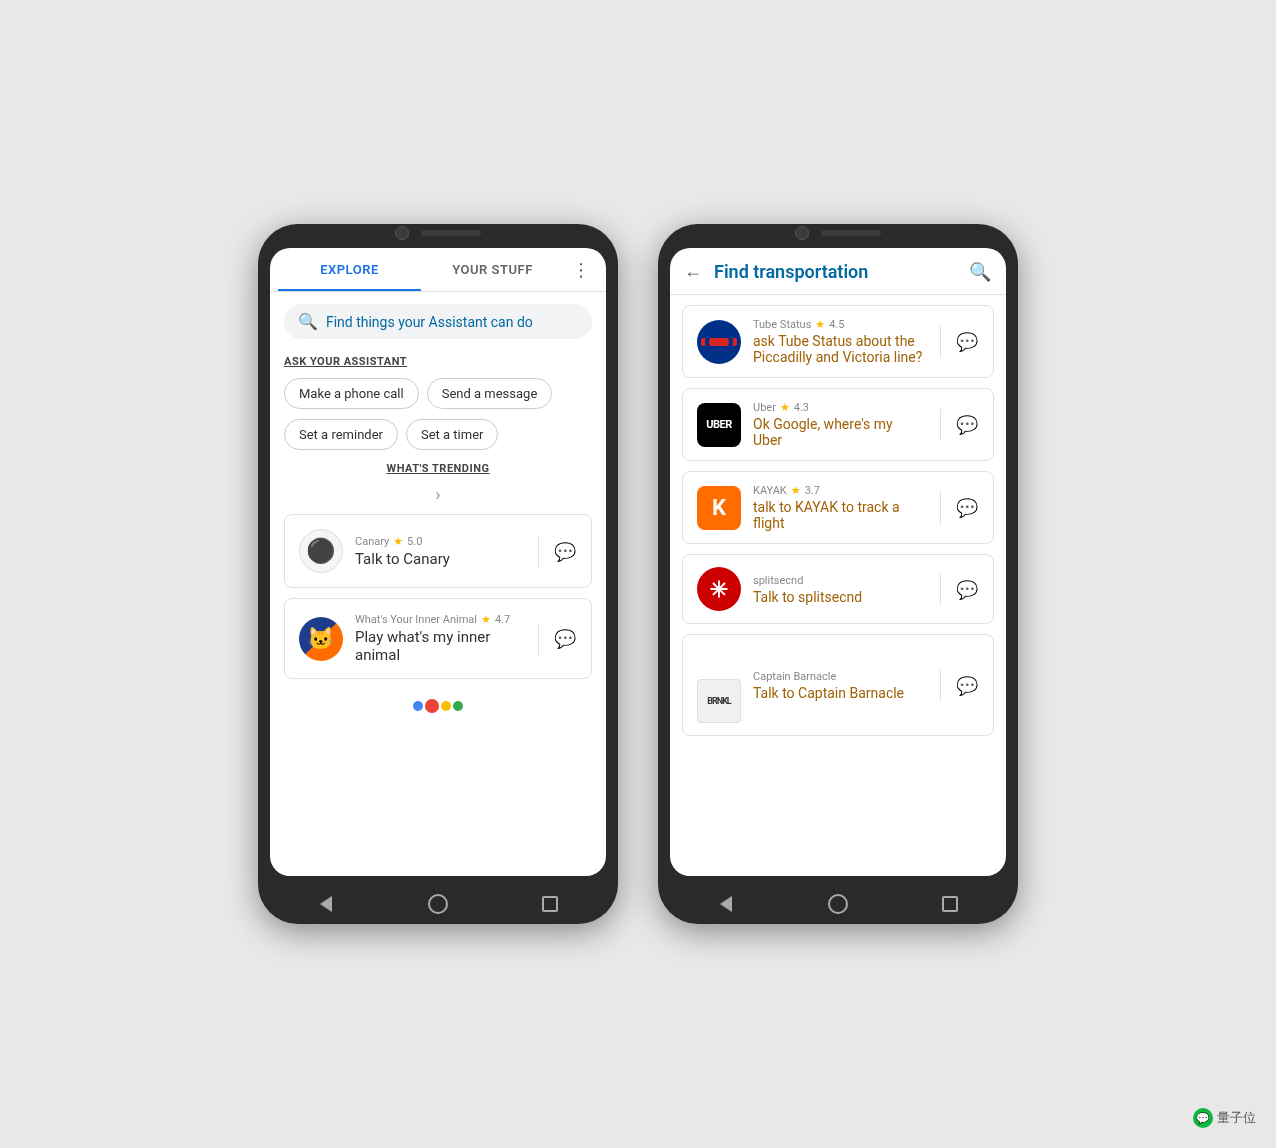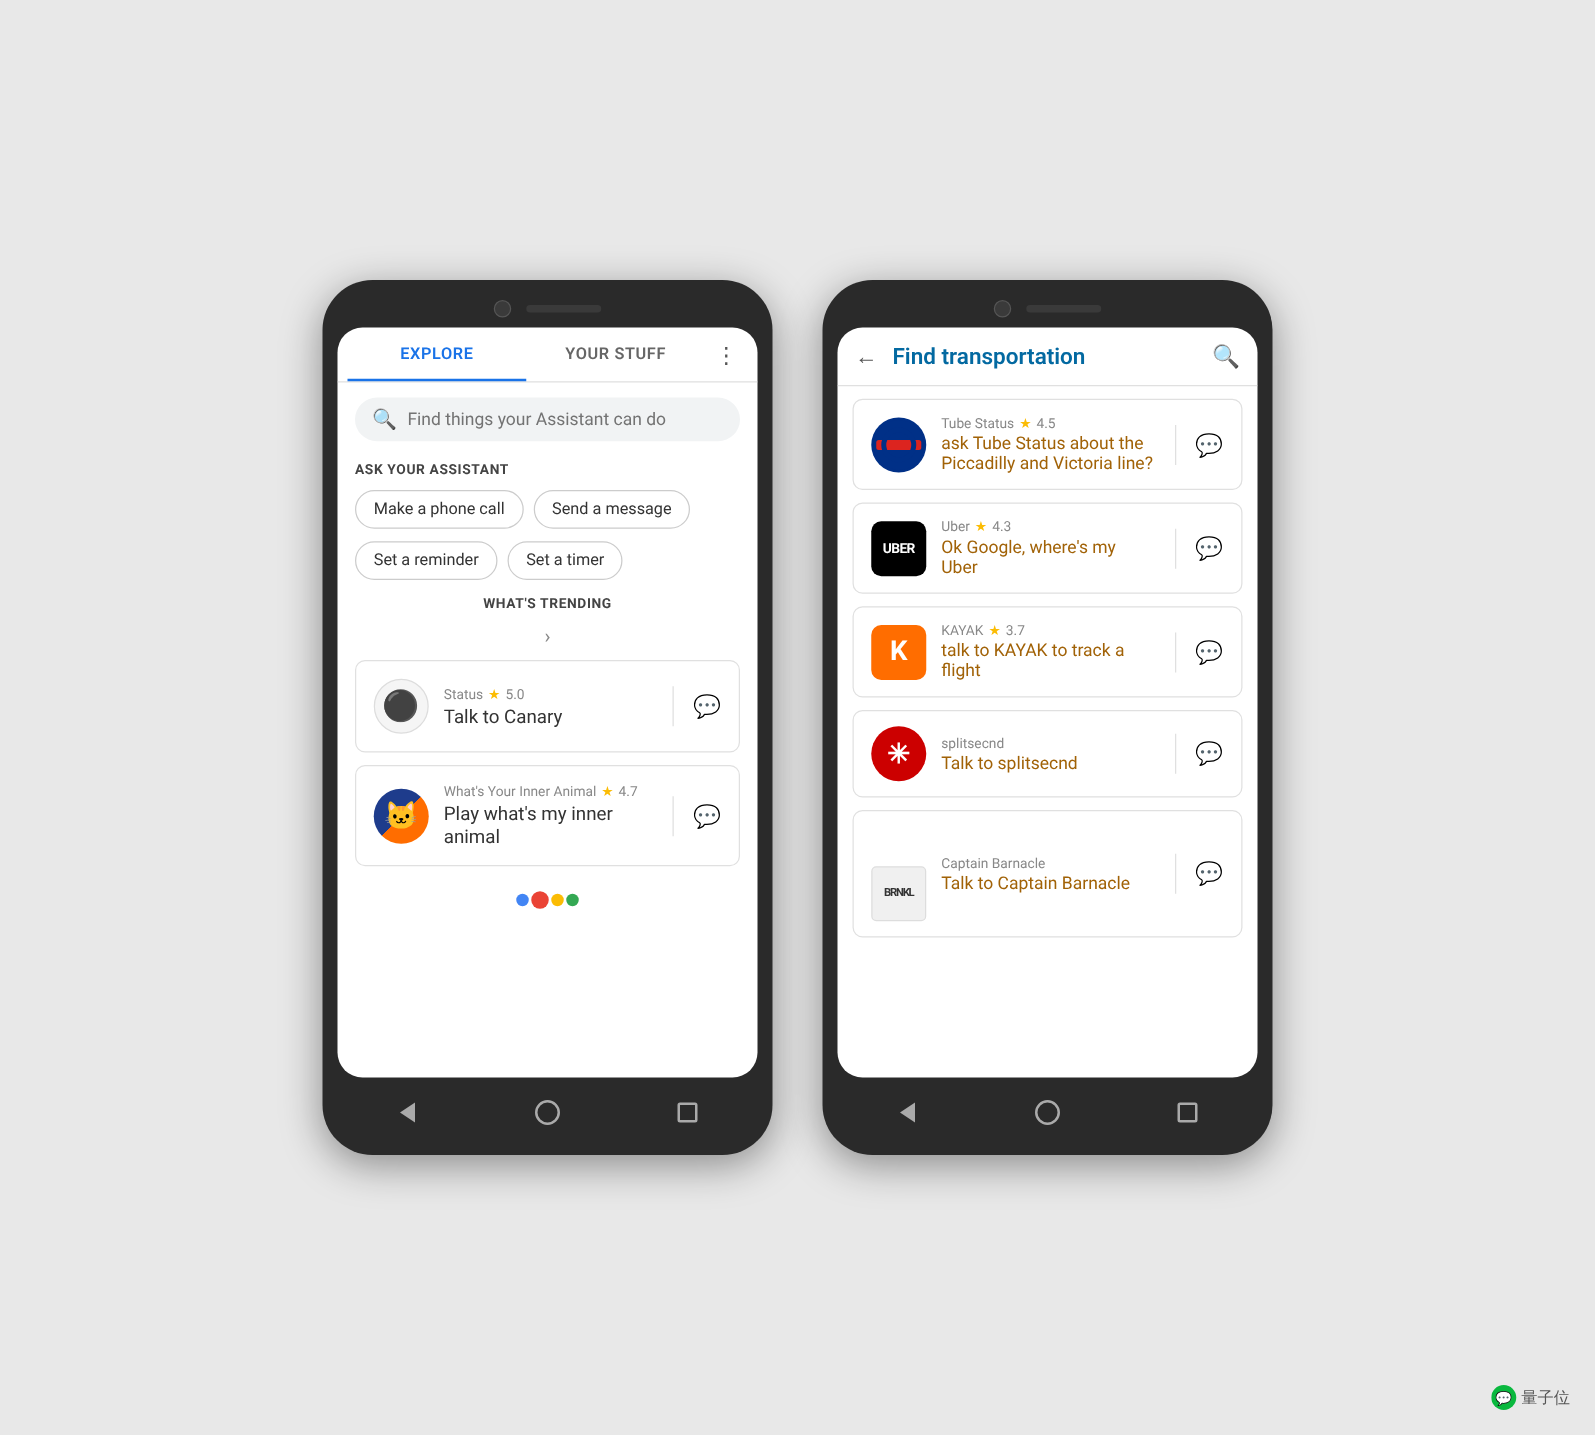--- a/index.html
+++ b/index.html
@@ -13,21 +13,21 @@
       gap: 40px;
       padding: 20px;
     }
 
     
     .phone {
       width: 360px;
       height: 700px;
       background: #2a2a2a;
       border-radius: 40px;
-      padding: 16px 12px;
+      padding: 2px 12px;
       display: flex;
       flex-direction: column;
       box-shadow: 0 8px 32px rgba(0,0,0,0.4);
       position: relative;
     }
     .phone-top-bar {
       display: flex;
       justify-content: center;
       align-items: center;
       margin-bottom: 8px;
@@ -141,29 +141,30 @@
       padding: 8px 14px;
       margin-bottom: 16px;
     }
     .search-icon-svg {
       color: #888;
       margin-right: 8px;
       font-size: 16px;
     }
     .search-placeholder {
       font-size: 14px;
-      color: #737373;
+      color: #0369a1;
     }
 
     .section-title {
       font-size: 11px;
       font-weight: 700;
       color: #444;
       letter-spacing: 0.5px;
       margin-bottom: 10px;
+      text-decoration: underline;
     }
     .chips-row {
       display: flex;
       gap: 8px;
       margin-bottom: 10px;
       flex-wrap: wrap;
     }
     .chip {
       border: 1px solid #ccc;
       border-radius: 16px;
@@ -445,21 +446,21 @@
         <div class="section-title">WHAT'S TRENDING</div>
         <span class="chevron-right">›</span>
       </div>
 
       <div class="card">
         <div class="card-logo" style="background:#f5f5f5; border:1px solid #ddd; font-size:24px; color:#333;">
           ⚫
         </div>
         <div class="card-info">
           <div class="card-meta">
-            <span>Status</span>
+            <span>Canary</span>
             <span class="star">★</span>
             <span>5.0</span>
           </div>
           <div class="card-text">Talk to Canary</div>
         </div>
         <div class="card-divider"></div>
         <div class="chat-icon">💬</div>
       </div>
 
       <div class="card">

